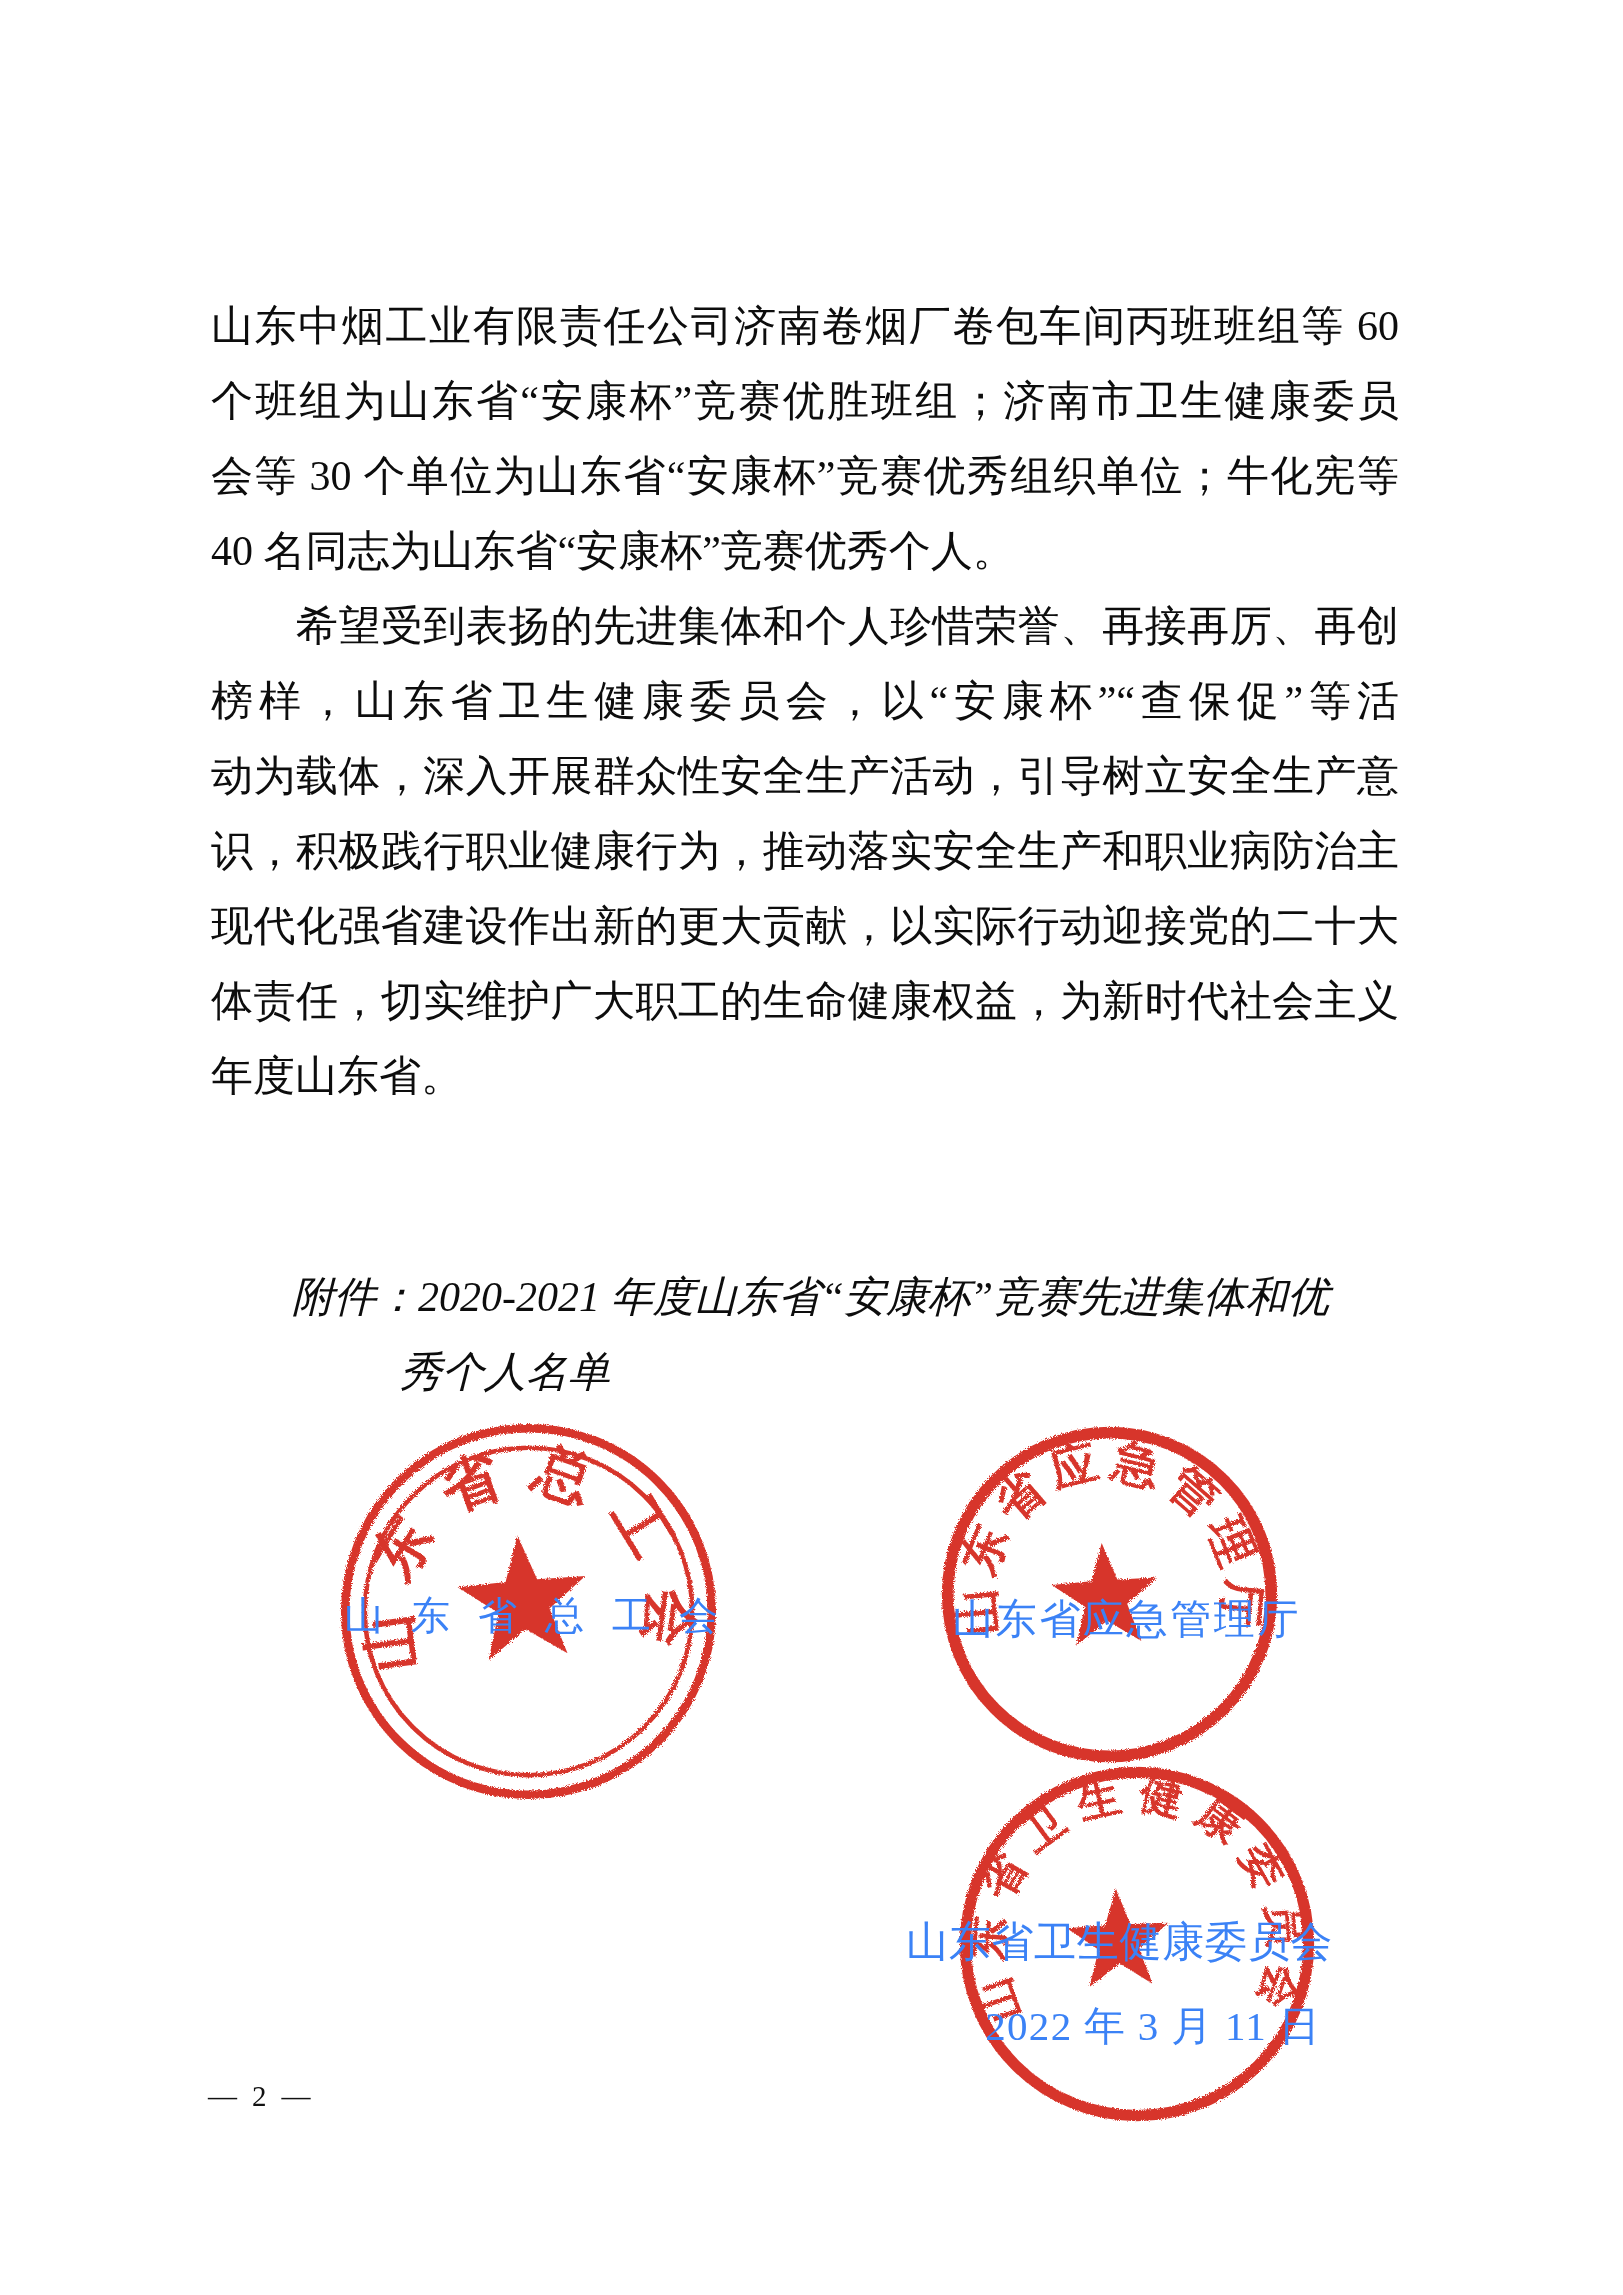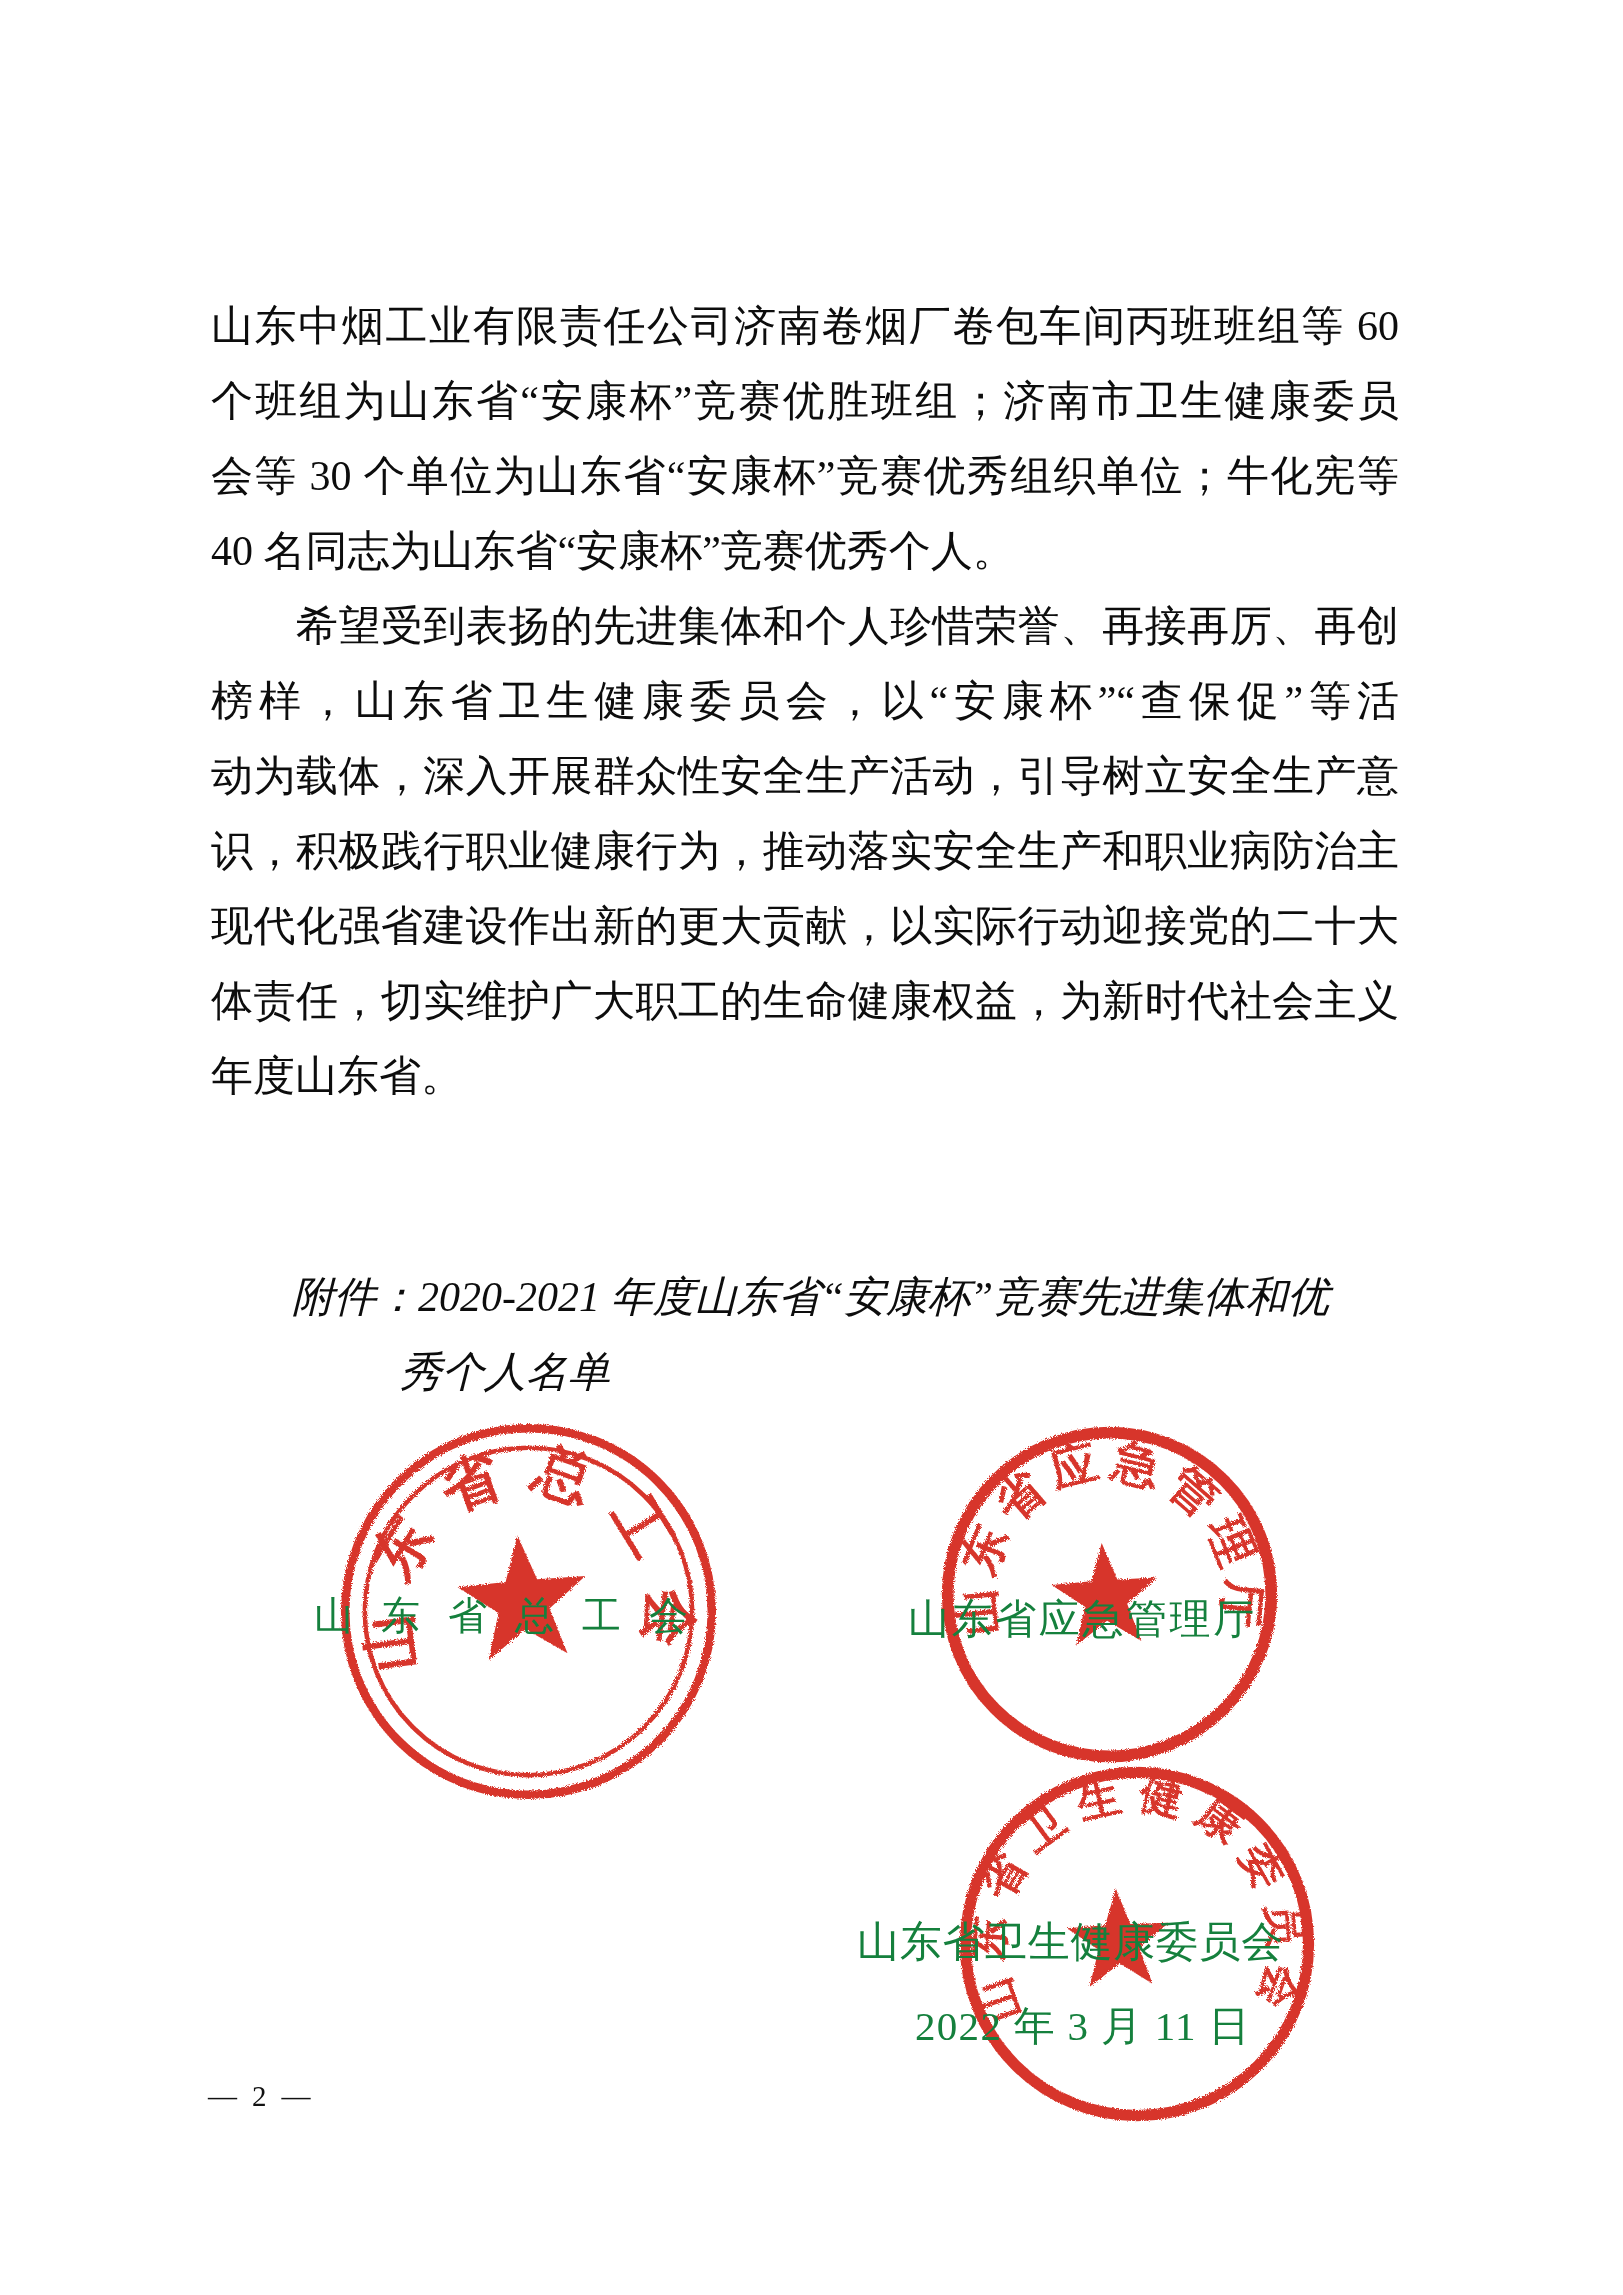--- a/index.html
+++ b/index.html
@@ -34,25 +34,25 @@
   #seal-union{left:319px;top:1402px;}
   #seal-emergency{left:913px;top:1398px;}
   #seal-health{left:934px;top:1741px;}
   .seal text{
     font-family:"Liberation Serif","DejaVu Serif",serif;
     font-weight:bold;
   }
   
   .sig{
     position:absolute;z-index:5;
-    line-height:1.1;text-align:left;color:#15803d;
+    line-height:1.1;text-align:right;color:#3b82f6;
   }
   #sig-union{left:314px;top:1595px;width:432px;font-size:39px;letter-spacing:28px;}
   #sig-emergency{left:908px;top:1597px;width:393px;font-size:41px;letter-spacing:2.6px;}
-  #sig-health{left:857px;top:1919px;width:432px;font-size:42px;letter-spacing:0.7px;}
+  #sig-health{left:901px;top:1919px;width:432px;font-size:42px;letter-spacing:0.7px;}
   #sig-date{left:915px;top:2004px;width:406px;font-size:41px;letter-spacing:1.3px;}
   
   .page-number{
     position:absolute;left:208px;top:2080px;
     font-size:29px;letter-spacing:3.9px;color:#111;
   }
 </style>
 </head>
 <body>
 

